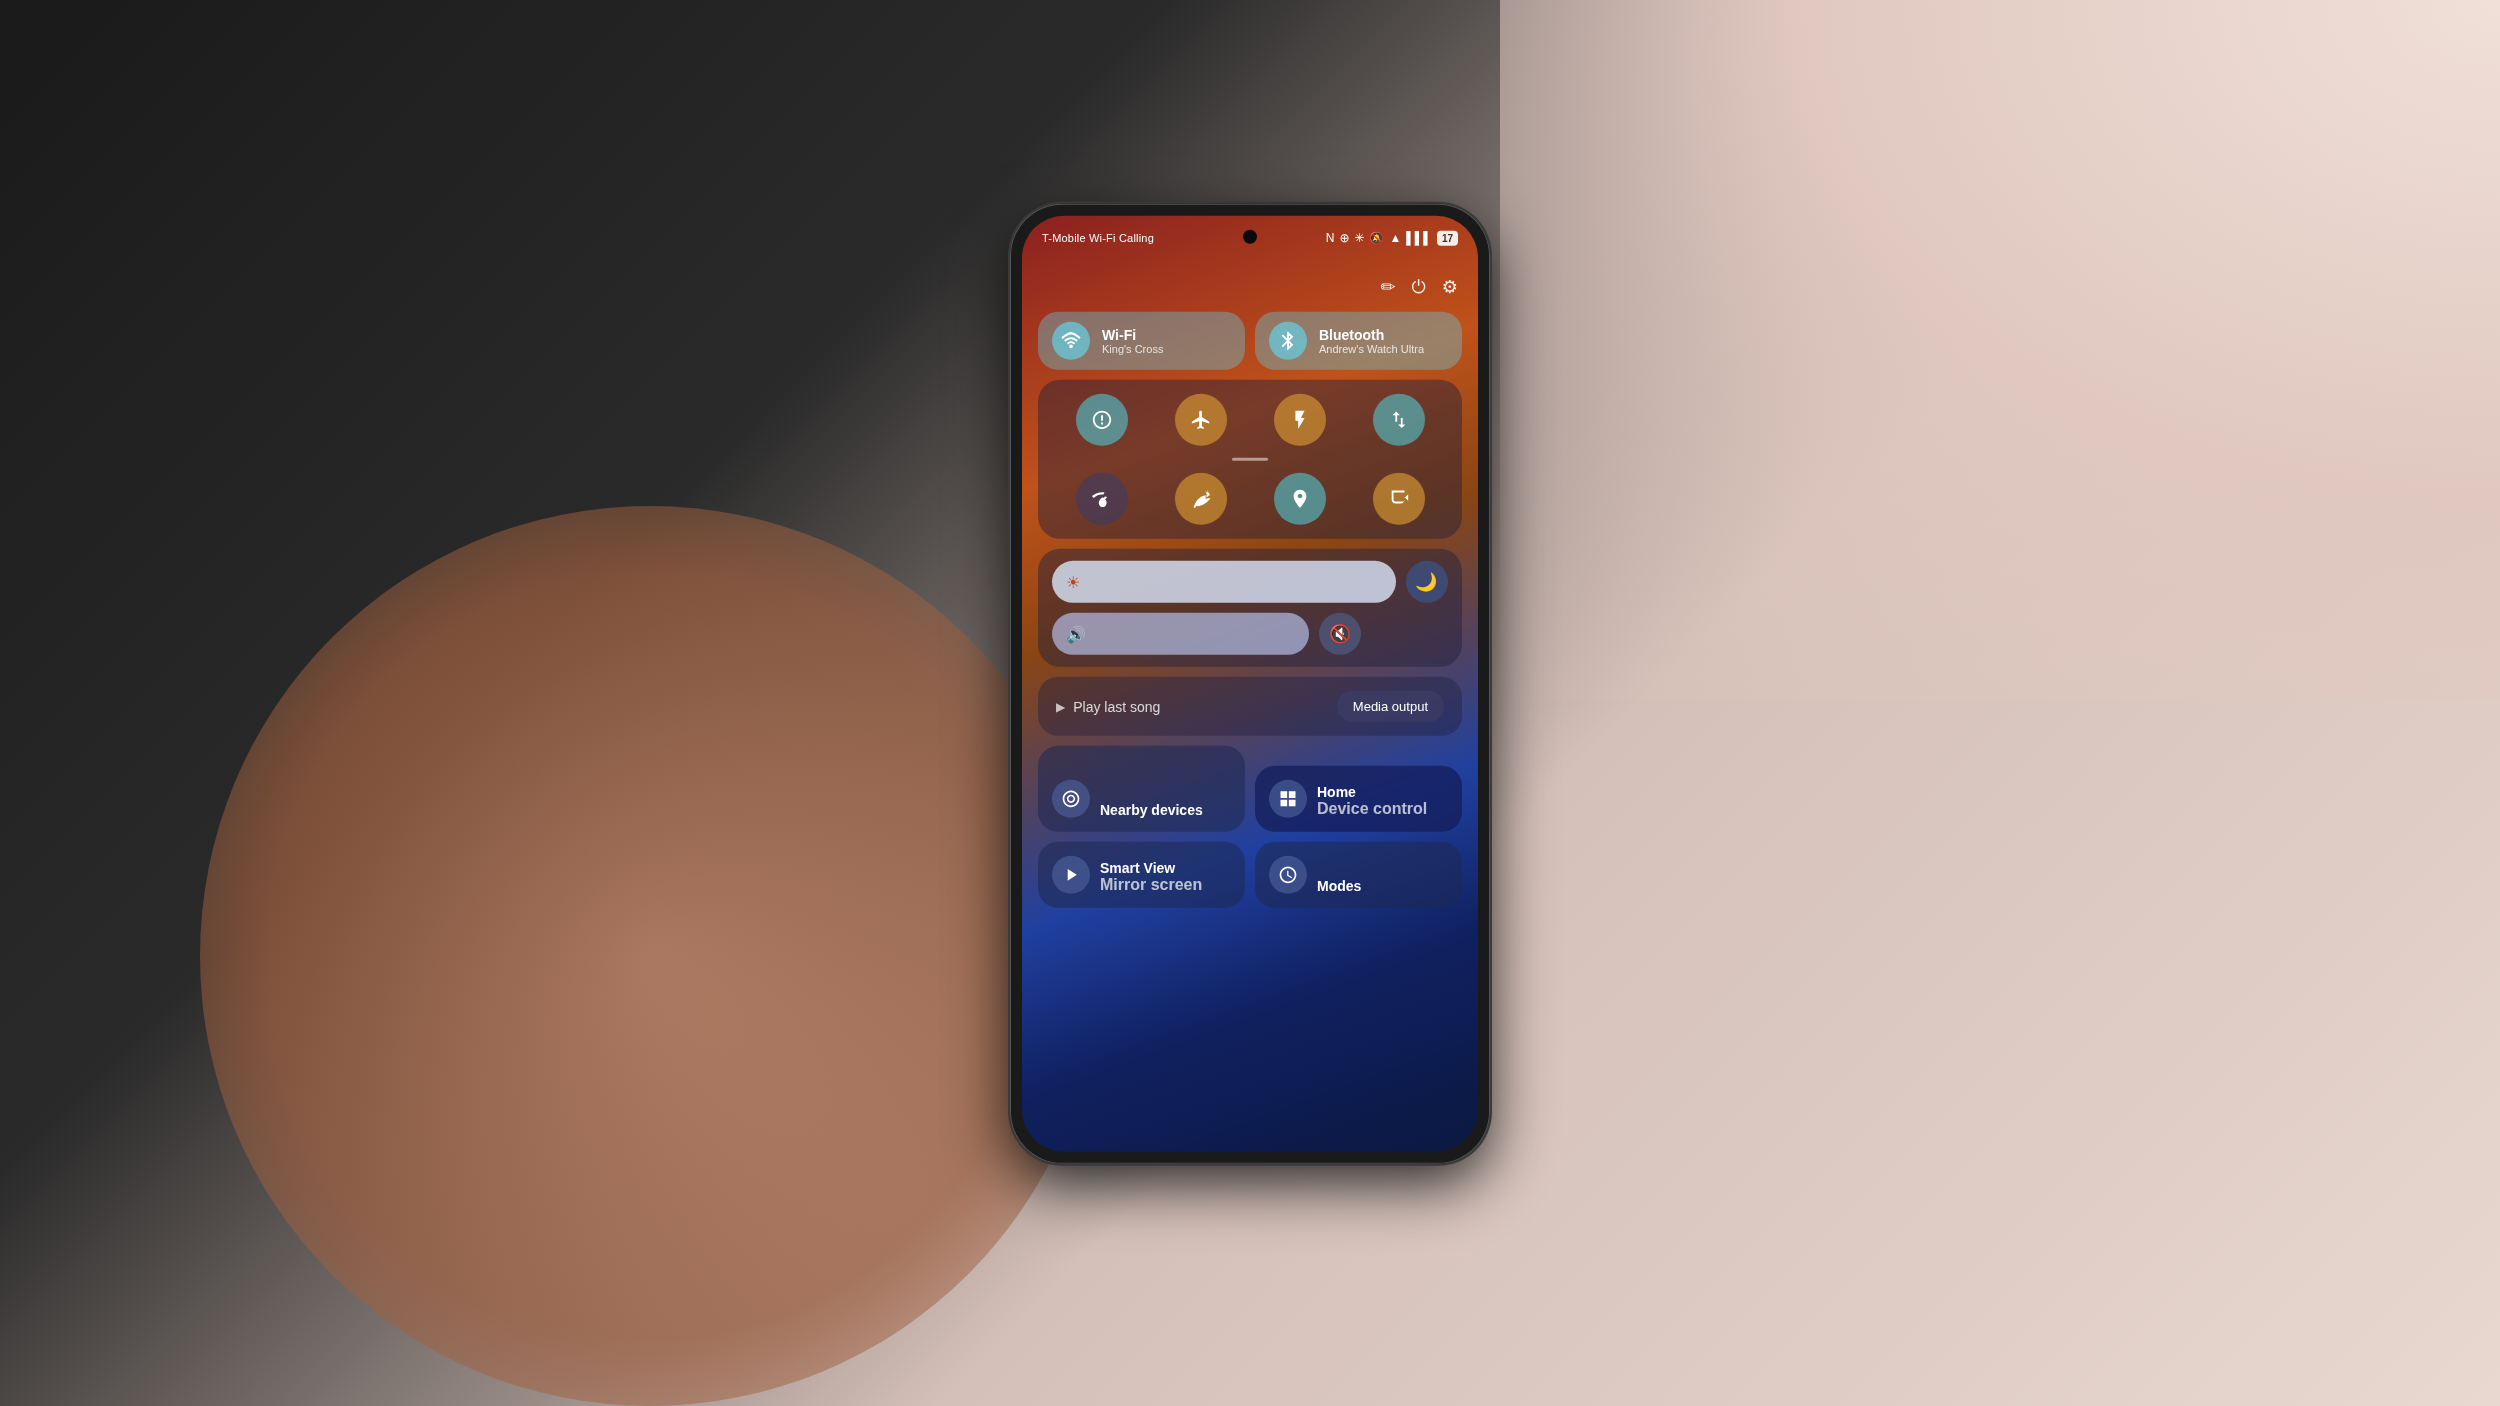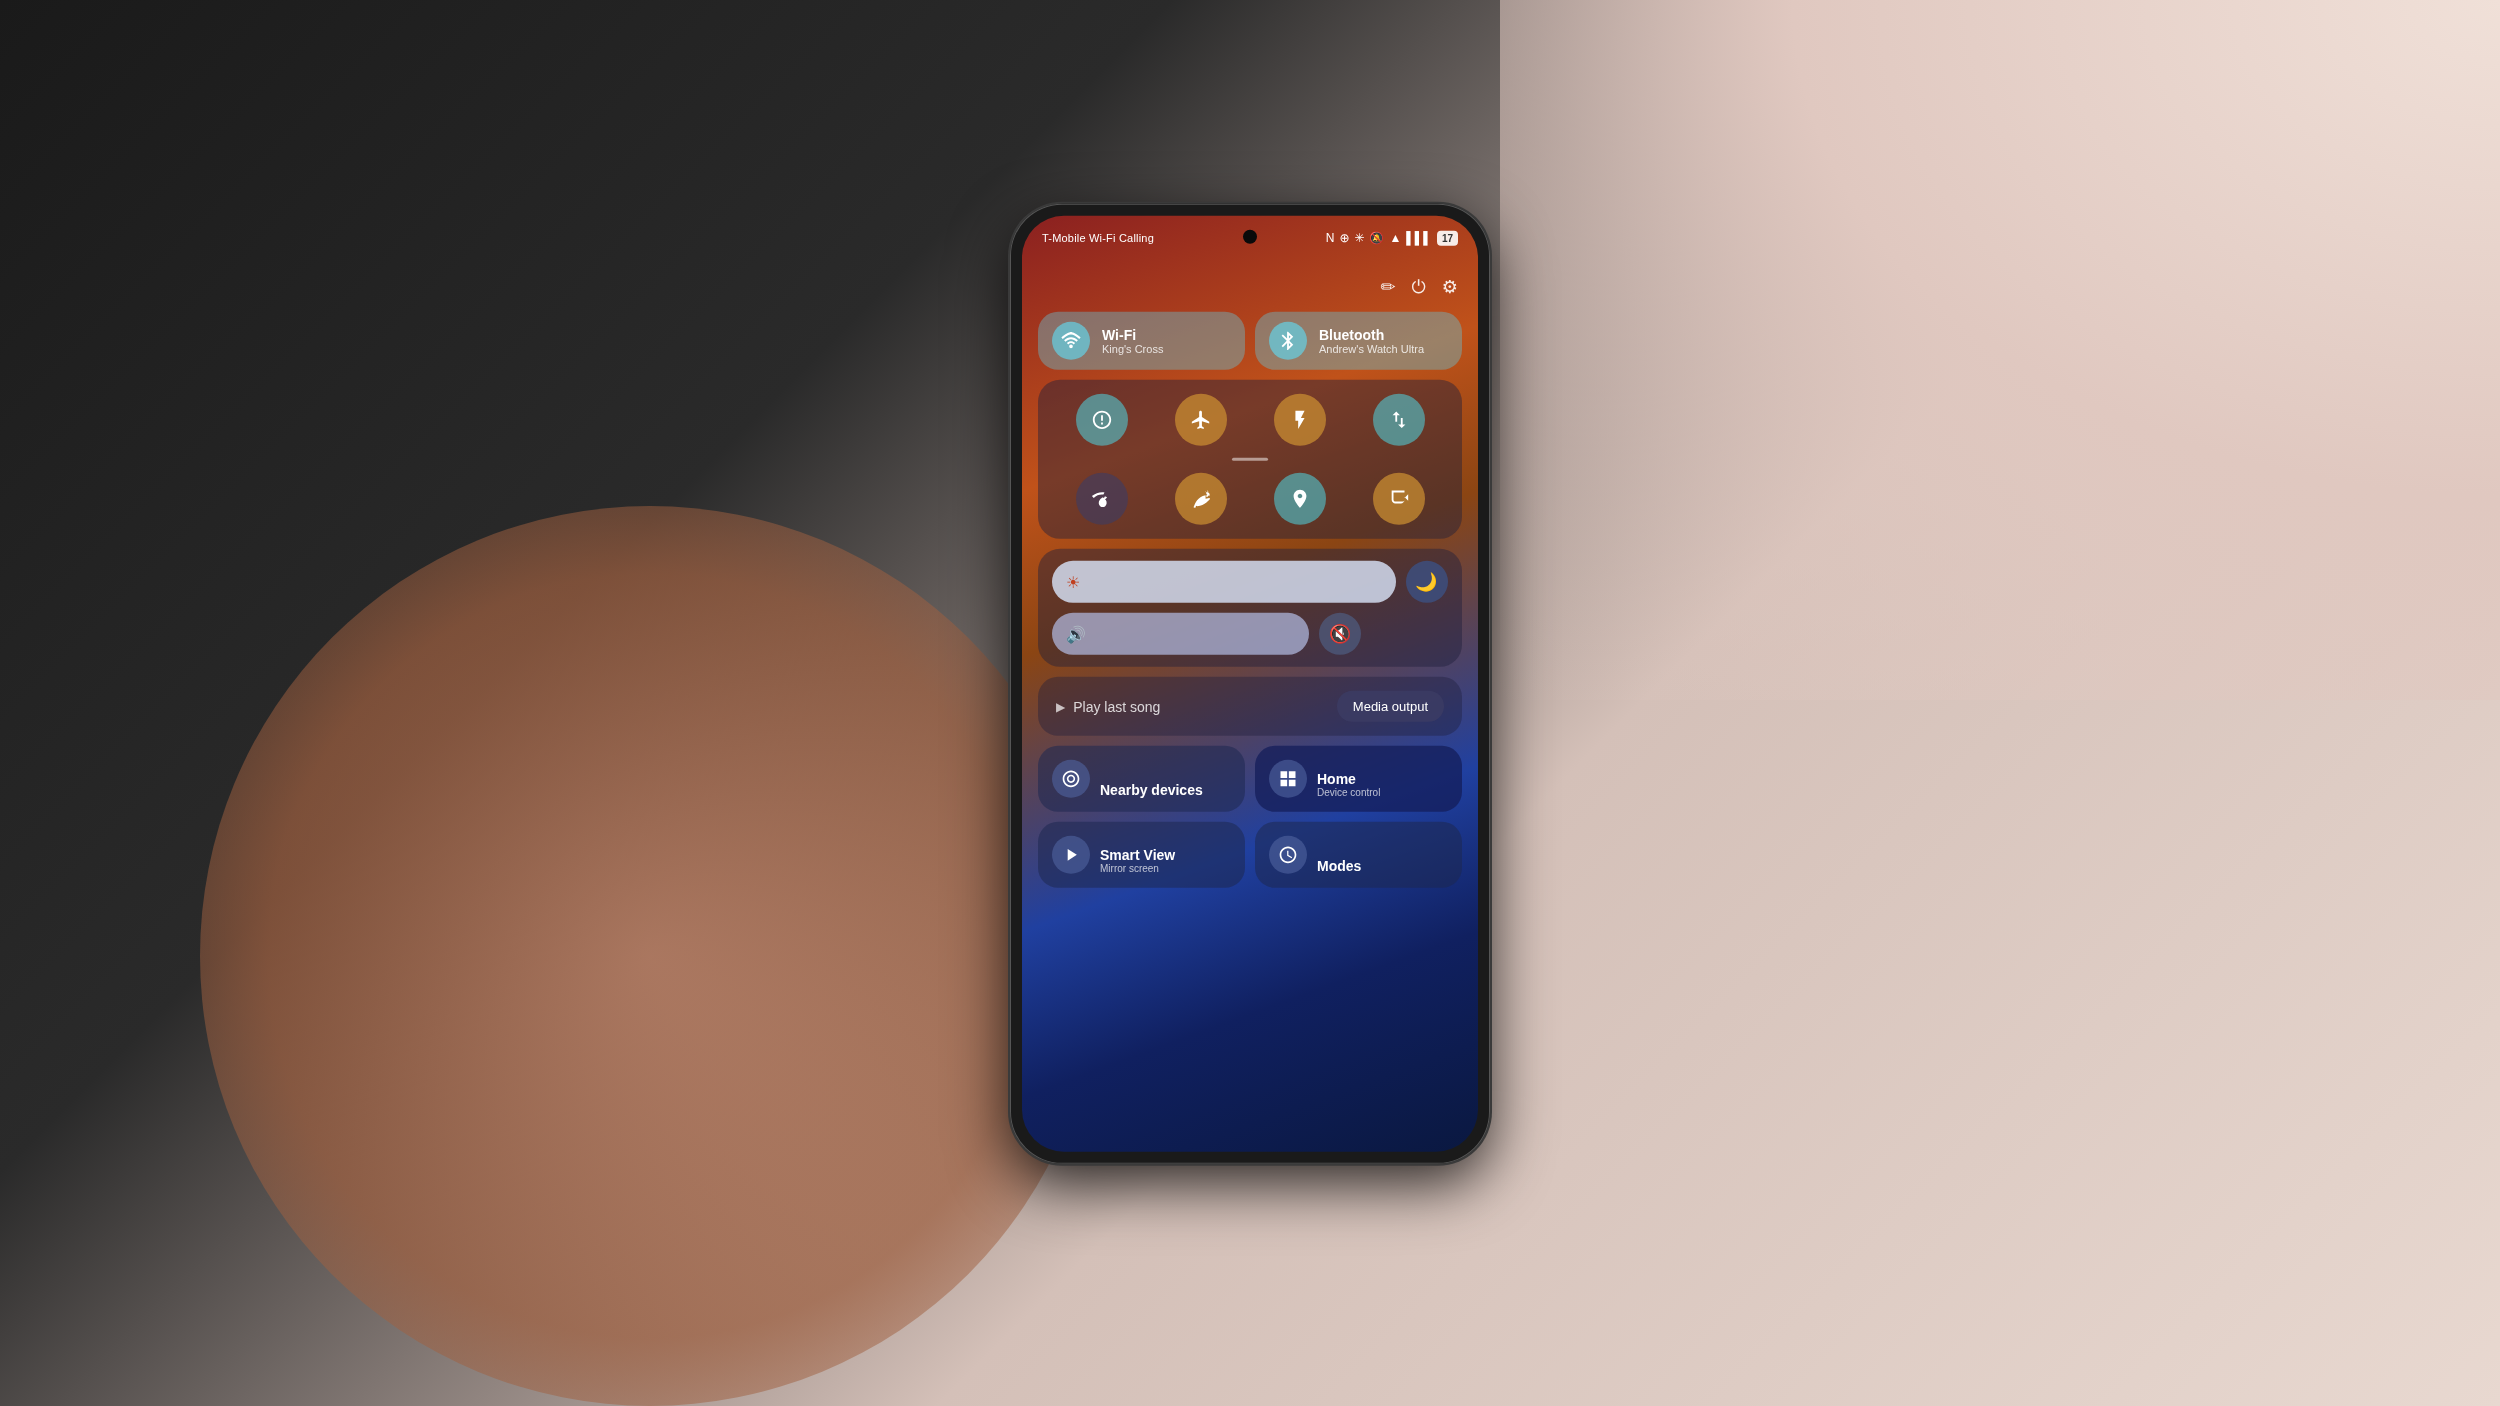--- a/index.html
+++ b/index.html
@@ -361,20 +361,21 @@
       border-radius: 20px;
       padding: 14px 14px;
       display: flex;
       align-items: flex-end;
       gap: 10px;
       cursor: pointer;
     }
 
     .tile.home-tile {
       background: rgba(20, 30, 90, 0.75);
+      margin-top: 20px;
     }
 
     .tile-icon {
       width: 38px;
       height: 38px;
       border-radius: 50%;
       background: rgba(80, 100, 160, 0.6);
       display: flex;
       align-items: center;
       justify-content: center;
@@ -389,21 +390,22 @@
     }
 
     .tile-label {
       color: white;
       font-size: 14px;
       font-weight: 600;
     }
 
     .tile-sub {
       color: rgba(255,255,255,0.7);
-      font-size: 10px;
+      font-size: 16px;
+      font-weight: bold;
     }
 
     
     .tiles-row-last {
       display: flex;
       gap: 10px;
       padding-bottom: 6px;
     }
   </style>
 </head>

